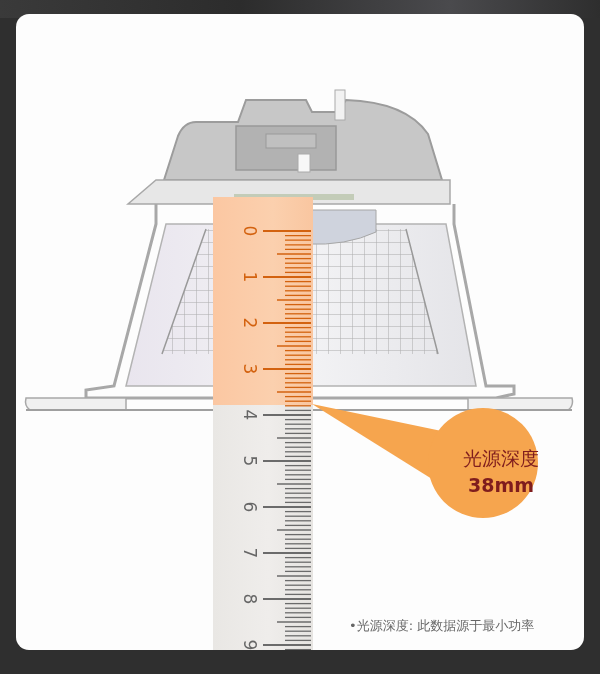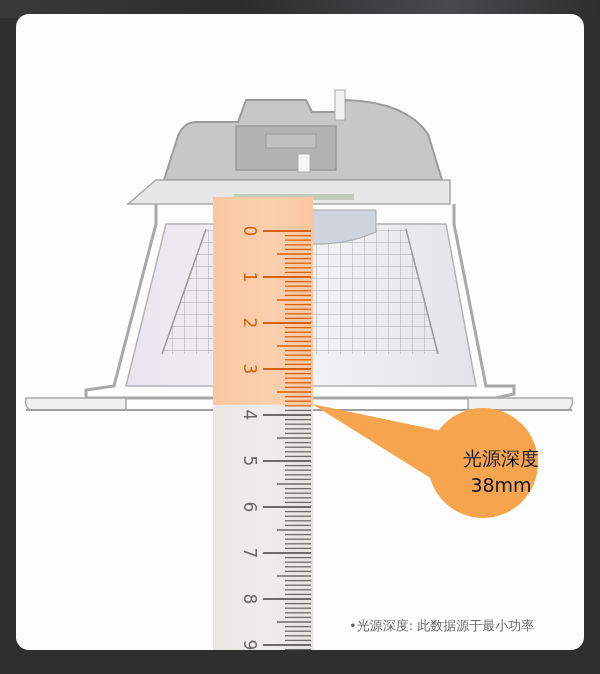--- a/index.html
+++ b/index.html
@@ -6,22 +6,22 @@
   body{width:600px;height:674px;background:#2f2f2f;position:relative;overflow:hidden;font-family:"DejaVu Sans",sans-serif;}
   .top-shade{position:absolute;left:0;top:0;width:600px;height:18px;background:linear-gradient(90deg,#3a3a3a,#2c2c2c 40%,#4a4a4d 75%,#2e2e2e);}
   .card{position:absolute;left:16px;top:14px;width:568px;height:636px;background:#fdfdfd;border-radius:13px;overflow:hidden;}
   svg.lamp{position:absolute;left:0;top:0;}
   .ruler{position:absolute;left:197px;top:183px;width:100px;height:460px;}
   .ruler .seg-top{position:absolute;left:0;top:0;width:100px;height:208px;background:linear-gradient(90deg,#fbc7a2,#fbd0ae 60%,#f9c6a0);}
   .ruler .seg-bot{position:absolute;left:0;top:208px;width:100px;height:252px;background:linear-gradient(90deg,#e9e7e4,#efedeb 55%,#e6e4e1);}
   .num{position:absolute;left:26px;width:22px;text-align:center;font-size:17px;transform:rotate(90deg);transform-origin:center;line-height:20px;height:20px;}
   .num.orange{color:#d3620f;}
   .num.grey{color:#666;}
-  .callout-text{position:absolute;left:420px;top:431px;width:130px;text-align:center;color:#0f172a;font-size:19px;line-height:27px;font-weight:normal;}
-  .callout-text .line2{font-weight:normal;}
+  .callout-text{position:absolute;left:420px;top:431px;width:130px;text-align:center;color:#7f1d1d;font-size:19px;line-height:27px;font-weight:normal;}
+  .callout-text .line2{font-weight:bold;}
   .note{position:absolute;left:333px;top:603px;font-size:13px;color:#666;white-space:nowrap;}
 </style>
 </head>
 <body>
 
 <div class="top-shade"></div>
 
 <div class="card">
 
   <svg class="lamp" width="568" height="636" viewBox="0 0 568 636">

